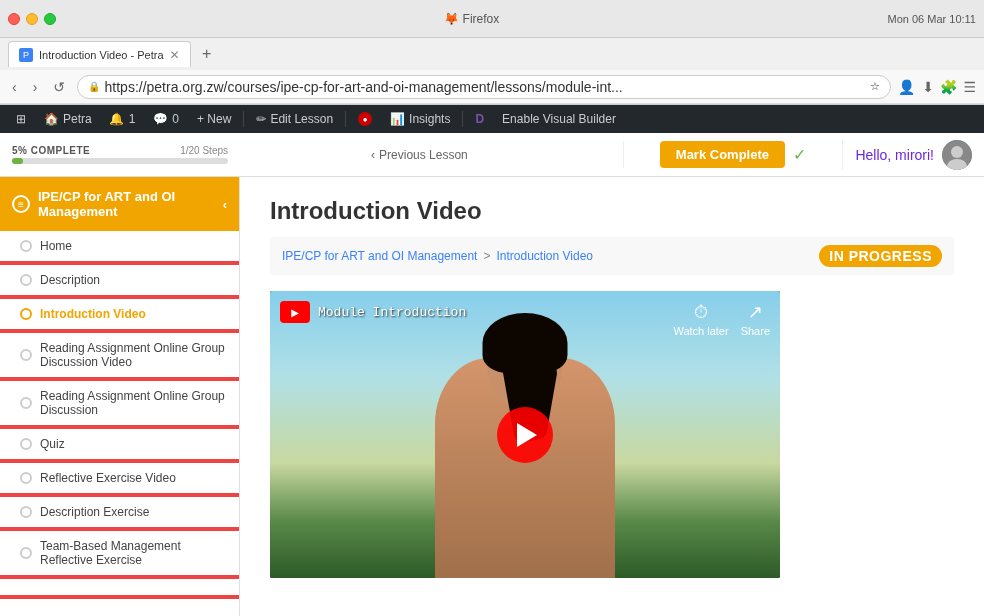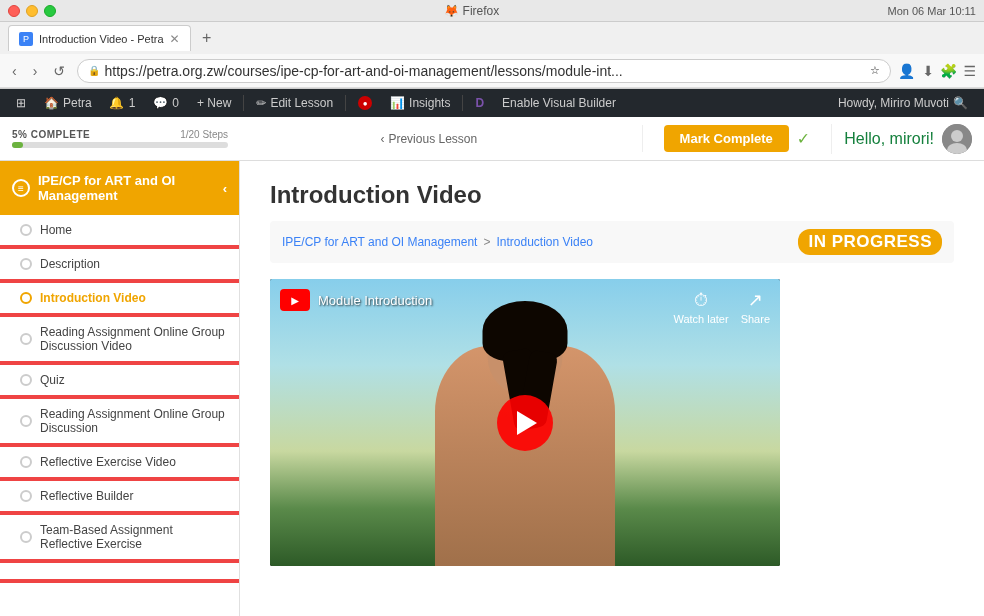--- a/index.html
+++ b/index.html
@@ -1,21 +1,21 @@
 <!DOCTYPE html>
 <html><head>
   <meta charset="utf-8">
   <style>
     * { margin: 0; padding: 0; box-sizing: border-box; }
     body { font-family: -apple-system, BlinkMacSystemFont, 'Segoe UI', sans-serif; width: 984px; height: 616px; overflow: hidden; background: #fff; }
 
     
     .title-bar {
       background: #e8e8e8;
-      height: 22px;
+      height: 38px;
       display: flex;
       align-items: center;
       padding: 0 8px;
       font-size: 12px;
       color: #333;
       border-bottom: 1px solid #ccc;
     }
     .title-bar-left { display: flex; align-items: center; gap: 6px; }
     .traffic-light { width: 12px; height: 12px; border-radius: 50%; }
     .tl-red { background: #ff5f57; border: 1px solid #e0443e; }
@@ -122,34 +122,34 @@
       display: flex;
       flex-direction: column;
       gap: 2px;
     }
     .progress-label { font-size: 10px; font-weight: bold; color: #555; letter-spacing: 0.5px; }
     .progress-bar-container { background: #ddd; height: 6px; border-radius: 3px; width: 100%; }
     .progress-bar-fill { background: #6cb33f; height: 6px; border-radius: 3px; width: 5%; }
     .progress-steps { font-size: 10px; color: #888; }
     .lesson-nav-center { flex: 1; display: flex; justify-content: center; align-items: center; gap: 8px; }
     .prev-lesson-btn { color: #666; font-size: 12px; cursor: pointer; display: flex; align-items: center; gap: 4px; text-decoration: none; }
-    .mark-complete-section { display: flex; align-items: center; padding: 0 21px; gap: 8px; border-left: 1px solid #eee; margin-left: 24px; }
+    .mark-complete-section { display: flex; align-items: center; padding: 0 36px; gap: 8px; border-left: 1px solid #eee; margin-left: 24px; }
     .mark-complete-btn {
       background: #f0a500;
       color: #fff;
       border: none;
       border-radius: 4px;
       padding: 6px 16px;
       font-size: 13px;
       font-weight: bold;
       cursor: pointer;
     }
     .check-icon { color: #6cb33f; font-size: 16px; }
     .hello-section { display: flex; align-items: center; gap: 8px; padding: 0 12px; border-left: 1px solid #eee; }
-    .hello-text { font-size: 16px; color: #15803d; }
+    .hello-text { font-size: 14px; color: #6d28d9; }
     .avatar { width: 30px; height: 30px; border-radius: 50%; background: #888; overflow: hidden; display: flex; align-items: center; justify-content: center; }
 
     
     .main-layout {
       display: flex;
       height: calc(616px - 22px - 32px - 34px - 28px - 44px);
     }
 
     
     .sidebar {
@@ -213,21 +213,21 @@
       justify-content: space-between;
     }
     .breadcrumb-links { display: flex; align-items: center; gap: 6px; }
     .breadcrumb-link { color: #3b82f6; text-decoration: none; }
     .breadcrumb-sep { color: #888; }
     .in-progress-badge {
       background: #f0a500;
       color: #fff;
       border-radius: 12px;
       padding: 3px 10px;
-      font-size: 17px;
+      font-size: 14px;
       font-weight: bold;
       letter-spacing: 0.5px;
       text-align: center;
     }
 
     
     .video-container {
       position: relative;
       width: 510px;
       height: 287px;
@@ -253,21 +253,21 @@
       width: 30px;
       height: 22px;
       background: #ff0000;
       border-radius: 4px;
       display: flex;
       align-items: center;
       justify-content: center;
       color: white;
       font-size: 10px;
     }
-    .video-title-overlay { color: #fff; font-size: 13px; font-weight: 500; text-shadow: 1px 1px 2px rgba(0,0,0,0.8); }
+    .video-title-overlay { color: #fff; font-size: 13px; font-weight: 500; text-shadow: 1px 1px 2px rgba(0,0,0,0.8); font-family: Liberation Mono, monospace; }
     .video-overlay-controls {
       position: absolute;
       top: 0; right: 0;
       display: flex;
       align-items: center;
       gap: 12px;
       padding: 10px;
     }
     .yt-control-btn { color: #fff; font-size: 11px; display: flex; flex-direction: column; align-items: center; gap: 2px; cursor: pointer; }
     .yt-control-icon { font-size: 18px; }
@@ -365,26 +365,20 @@
   <div class="wp-toolbar-item">
     📊 <span>Insights</span>
   </div>
   <div class="wp-toolbar-sep"></div>
   <div class="wp-toolbar-item">
     <span style="color:#7b52ab; font-weight:bold;">D</span>
   </div>
   <div class="wp-toolbar-item">
     <span>Enable Visual Builder</span>
   </div>
-  <div class="wp-toolbar-right">
-    <div class="wp-toolbar-item">
-      <span>Howdy, Miriro Muvoti</span>
-      🔍
-    </div>
-  </div>
 </div>
 
 <div class="lesson-nav-bar">
   <div class="progress-section">
     <div style="display:flex; align-items:center; justify-content:space-between;">
       <span class="progress-label">5% COMPLETE</span>
       <span class="progress-steps">1/20 Steps</span>
     </div>
     <div class="progress-bar-container">
       <div class="progress-bar-fill"></div>
@@ -431,37 +425,37 @@
     <div class="sidebar-item active">
       <div class="sidebar-dot empty-orange"></div>
       <span>Introduction Video</span>
     </div>
     <div class="sidebar-item">
       <div class="sidebar-dot"></div>
       <span>Reading Assignment Online Group Discussion Video</span>
     </div>
     <div class="sidebar-item">
       <div class="sidebar-dot"></div>
+      <span>Reading Assignment Online Group Discussion</span>
+    </div>
+    <div class="sidebar-item">
+      <div class="sidebar-dot"></div>
       <span>Quiz</span>
     </div>
     <div class="sidebar-item">
       <div class="sidebar-dot"></div>
-      <span>Reading Assignment Online Group Discussion</span>
-    </div>
-    <div class="sidebar-item">
-      <div class="sidebar-dot"></div>
       <span>Reflective Exercise Video</span>
     </div>
     <div class="sidebar-item">
       <div class="sidebar-dot"></div>
-      <span>Reflective Builder</span>
-    </div>
-    <div class="sidebar-item">
-      <div class="sidebar-dot"></div>
-      <span>Team-Based Assignment Reflective Exercise</span>
+      <span>Description Exercise</span>
+    </div>
+    <div class="sidebar-item">
+      <div class="sidebar-dot"></div>
+      <span>Team-Based Management Reflective Exercise</span>
     </div>
     <div class="sidebar-item">
       
       
     </div>
 
   </div>
 
   <div class="content-area">
     <h1 class="page-title">Introduction Video</h1>

